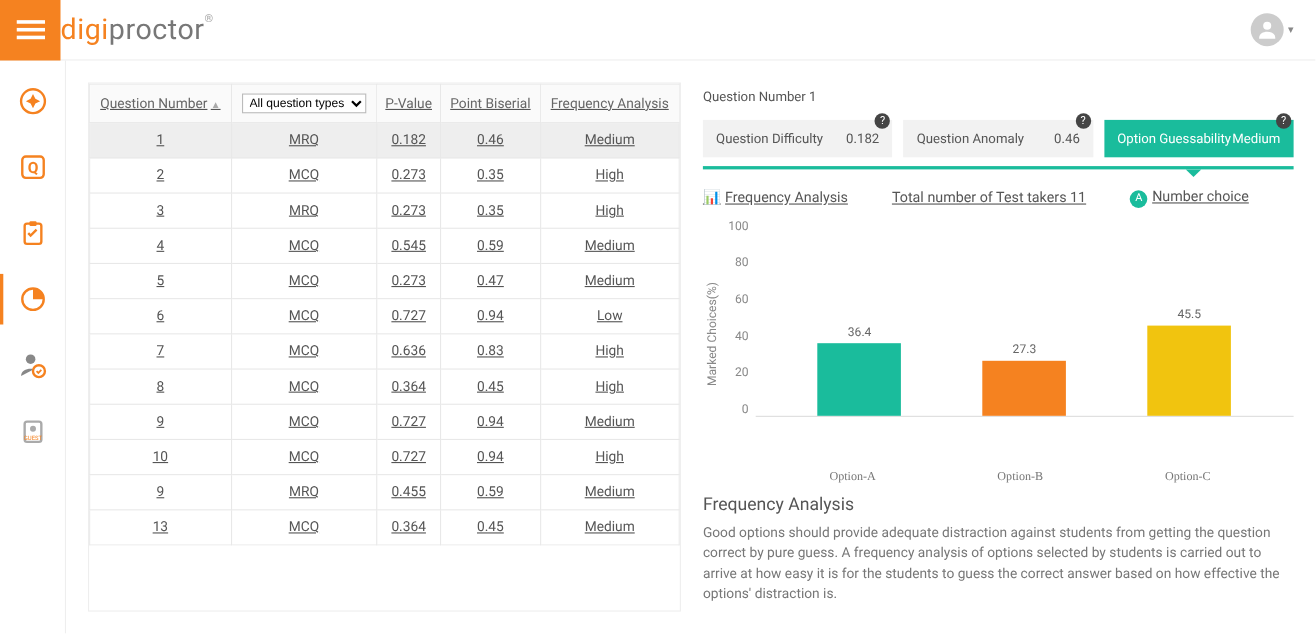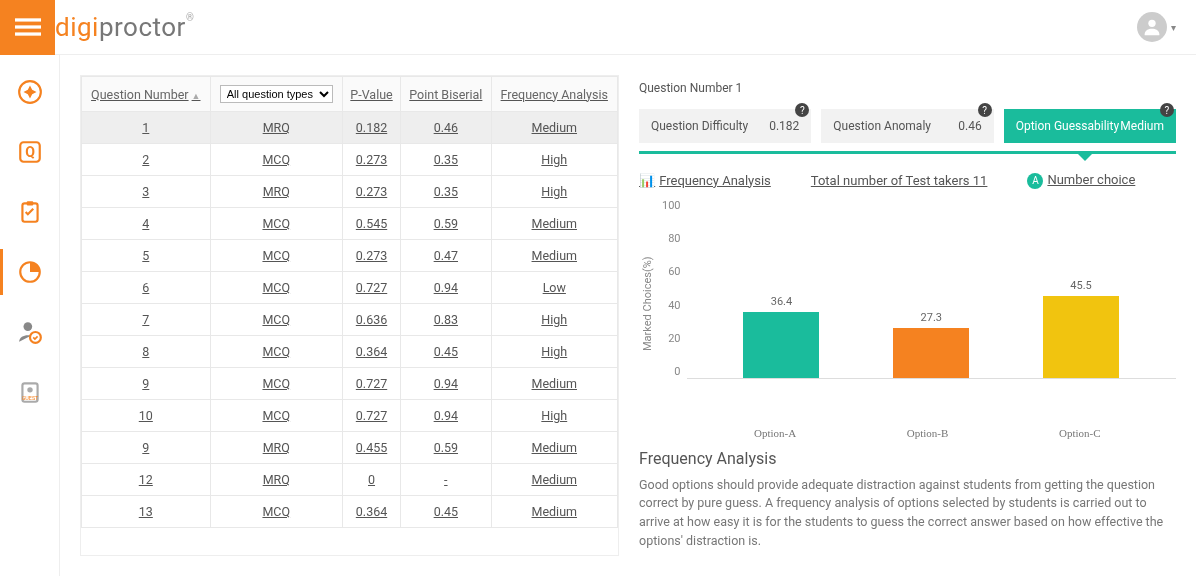--- a/index.html
+++ b/index.html
@@ -224,27 +224,20 @@
                 <td>MCQ</td>
                 <td>0.727</td>
                 <td>0.94</td>
                 <td>High</td>
               </tr>
               <tr>
                 <td>9</td>
                 <td>MRQ</td>
                 <td>0.455</td>
                 <td>0.59</td>
-                <td>Medium</td>
-              </tr>
-              <tr>
-                <td>12</td>
-                <td>MRQ</td>
-                <td>0</td>
-                <td>-</td>
                 <td>Medium</td>
               </tr>
               <tr>
                 <td>13</td>
                 <td>MCQ</td>
                 <td>0.364</td>
                 <td>0.45</td>
                 <td>Medium</td>
               </tr>
             </tbody>

